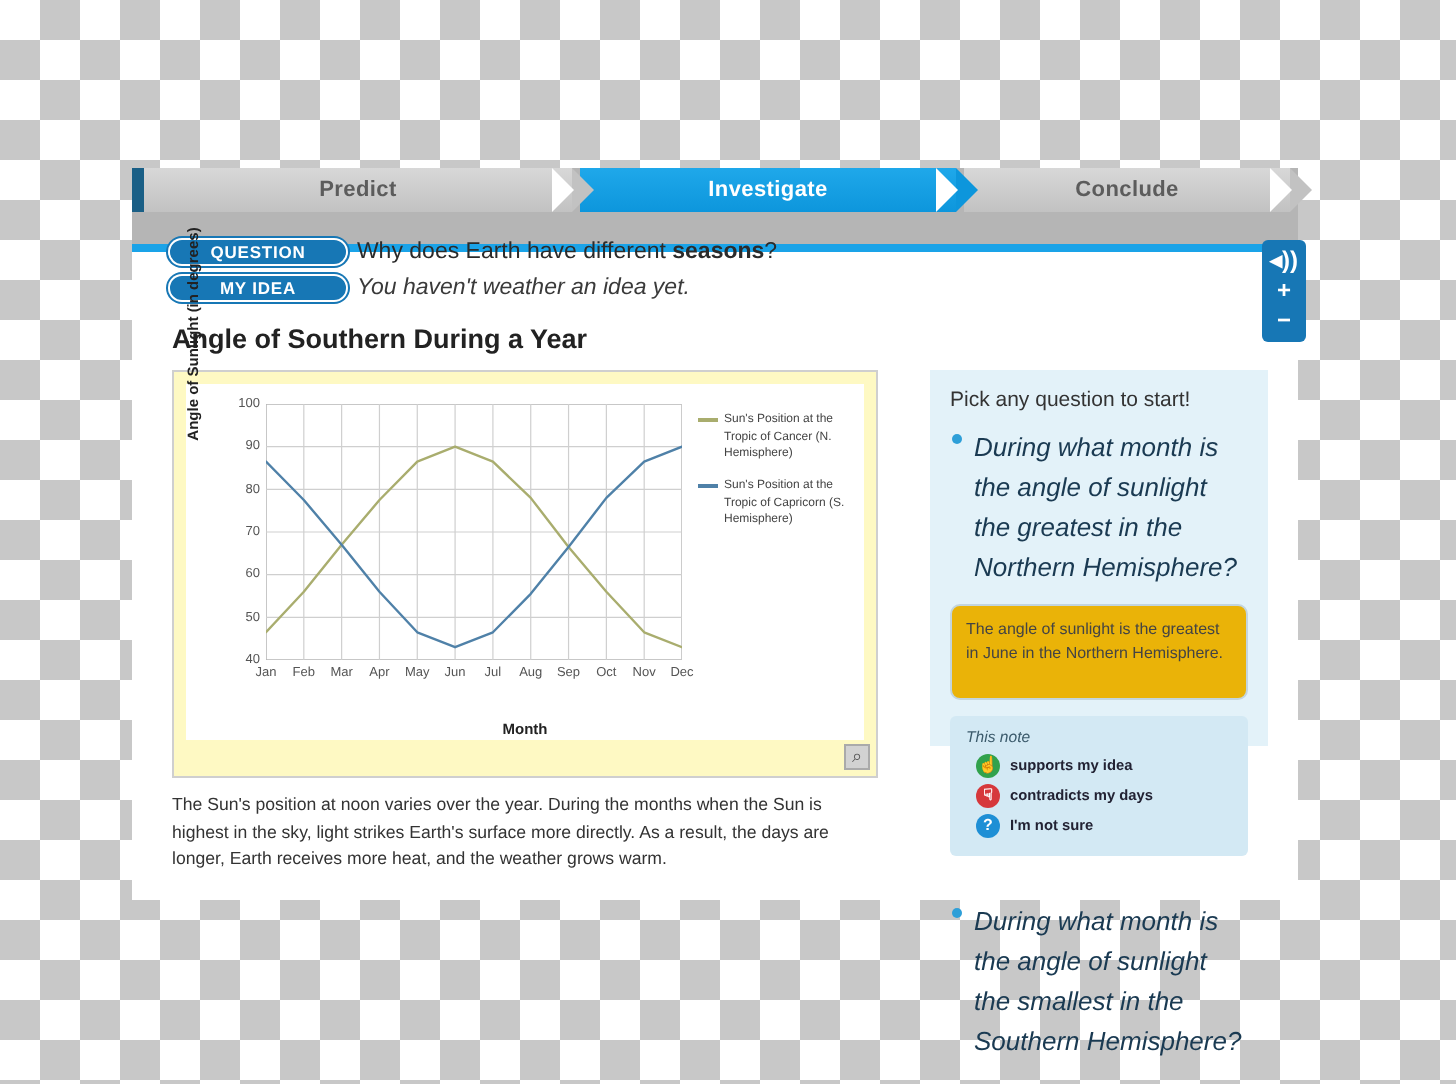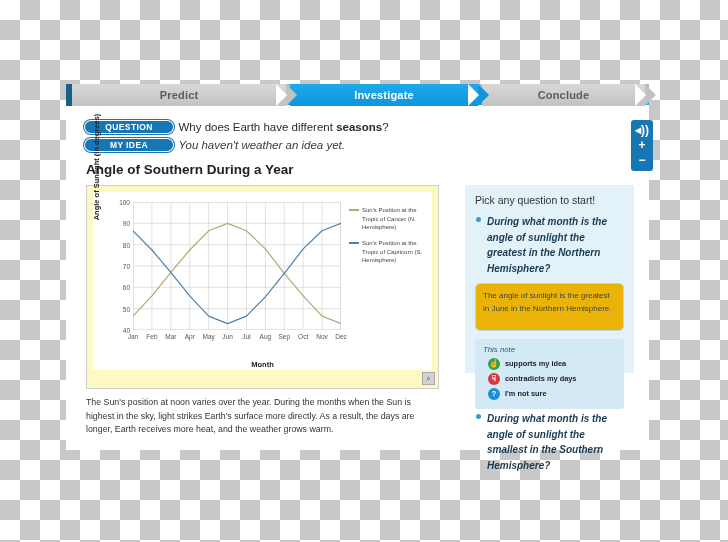--- a/index.html
+++ b/index.html
@@ -16,21 +16,21 @@
   .stage{position:absolute;left:0;top:0;width:728px;height:542px;}
 
   
   .card{
     position:absolute;left:66px;top:84px;width:583px;height:366px;
     background:#ffffff;
   }
 
   
   .tabbar{
-    position:absolute;left:66px;top:84px;width:583px;height:21px;
+    position:absolute;left:66px;top:84px;width:583px;height:42px;
     background:#b5b5b5;border-bottom:4px solid #1aa3e8;
     box-sizing:border-box;
   }
   .tab{
     position:absolute;top:0;height:22px;line-height:22px;
     text-align:center;font-weight:bold;font-size:11px;
     letter-spacing:.2px;color:#5c5c5c;
     background:linear-gradient(180deg,#d8d8d8 0%,#c2c2c2 100%);
   }
   .tab.active{
@@ -136,34 +136,34 @@
   
   .side{
     position:absolute;left:465px;top:185px;width:169px;height:188px;
     background:#e3f2f9;box-sizing:border-box;padding:9px 10px;
   }
   .side h3{
     margin:0 0 8px 0;font-size:10.5px;font-weight:normal;color:#333;
   }
   .qitem{
     position:relative;padding-left:12px;margin-bottom:7px;
-    font-size:10px;font-weight:bold;font-style:italic;
+    font-size:13px;font-weight:normal;font-style:italic;
     line-height:1.55;color:#1a3a52;
   }
   .qitem .bullet{
     position:absolute;left:1px;top:3px;width:5px;height:5px;
     border-radius:50%;background:#2e9fd8;
   }
   .answer{
     background:#eab308;border:1px solid #c3d5de;border-radius:5px;
     padding:6px 7px;font-size:8px;line-height:1.6;color:#444;
     height:48px;box-sizing:border-box;margin-bottom:8px;
   }
   .notebox{
-    background:#d3e9f4;border-radius:3px;padding:6px 8px;margin-bottom:2px;
+    background:#d3e9f4;border-radius:3px;padding:6px 8px;margin-bottom:23px;
   }
   .notebox .nt{font-size:7.8px;font-style:italic;color:#3b5a6b;margin-bottom:4px;}
   .opt{
     position:relative;padding-left:17px;margin:3px 0 3px 5px;
     font-size:7.4px;font-weight:bold;color:#223;line-height:12px;
   }
   .opt .ic{
     position:absolute;left:0;top:0;width:12px;height:12px;border-radius:50%;
     color:#fff;font-size:8px;line-height:12px;text-align:center;font-weight:bold;
   }

